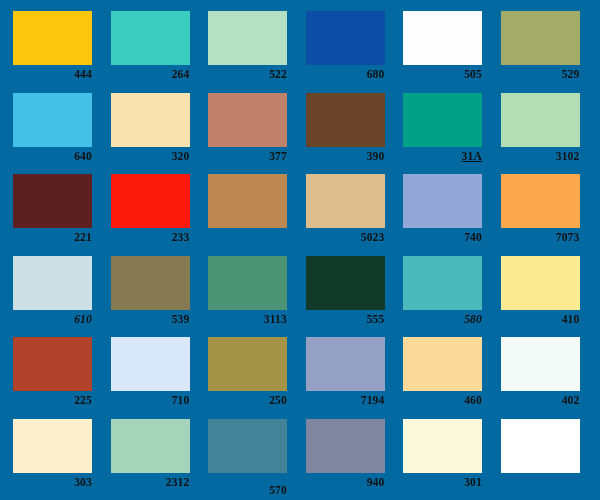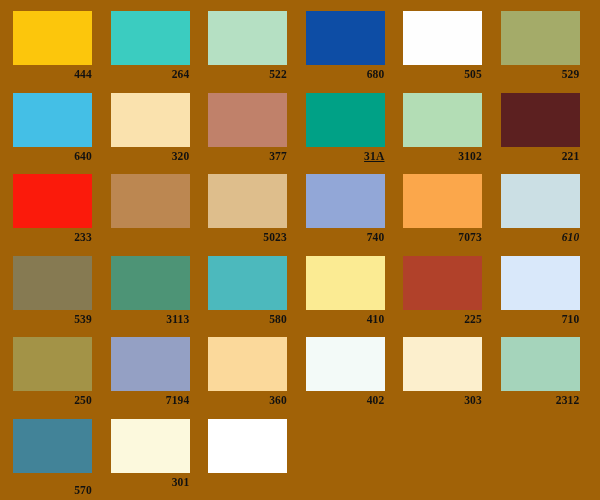--- a/index.html
+++ b/index.html
@@ -62,21 +62,21 @@
     font-size: 11.5px;
     line-height: 14px;
     letter-spacing: 0.2px;
     color: #111111;
     white-space: nowrap;
   }
 </style>
 </head>
 <body style="background: rgb(255, 255, 255);">
 
-<div id="swatch-chart" style="background: #a16207;">
+<div id="swatch-chart" style="background: #0369a1;">
   <div class="swatch-grid">
       <div class="swatch-cell">
         <div class="swatch-chip" style="background-color: rgb(252, 198, 12);"></div>
         <div class="swatch-label" style="color: rgb(17, 17, 17);">444</div>
       </div>
       <div class="swatch-cell">
         <div class="swatch-chip" style="background-color: rgb(59, 204, 192);"></div>
         <div class="swatch-label" style="color: rgb(17, 17, 17);">264</div>
       </div>
       <div class="swatch-cell">
@@ -101,20 +101,24 @@
       </div>
       <div class="swatch-cell">
         <div class="swatch-chip" style="background-color: rgb(250, 226, 174);"></div>
         <div class="swatch-label" style="color: rgb(17, 17, 17);">320</div>
       </div>
       <div class="swatch-cell">
         <div class="swatch-chip" style="background-color: rgb(192, 129, 106);"></div>
         <div class="swatch-label" style="color: rgb(17, 17, 17);">377</div>
       </div>
       <div class="swatch-cell">
+        <div class="swatch-chip" style="background-color: rgb(107, 67, 41);"></div>
+        <div class="swatch-label" style="color: rgb(17, 17, 17);">390</div>
+      </div>
+      <div class="swatch-cell">
         <div class="swatch-chip" style="background-color: rgb(0, 161, 134);"></div>
         <div class="swatch-label" style="color: rgb(17, 17, 17); text-decoration: underline;">31A</div>
       </div>
       <div class="swatch-cell">
         <div class="swatch-chip" style="background-color: rgb(179, 221, 181);"></div>
         <div class="swatch-label" style="color: rgb(17, 17, 17);">3102</div>
       </div>
       <div class="swatch-cell">
         <div class="swatch-chip" style="background-color: rgb(92, 32, 32);"></div>
         <div class="swatch-label" style="color: rgb(17, 17, 17);">221</div>
@@ -145,22 +149,26 @@
       </div>
       <div class="swatch-cell">
         <div class="swatch-chip" style="background-color: rgb(134, 122, 82);"></div>
         <div class="swatch-label" style="color: rgb(17, 17, 17);">539</div>
       </div>
       <div class="swatch-cell">
         <div class="swatch-chip" style="background-color: rgb(77, 148, 118);"></div>
         <div class="swatch-label" style="color: rgb(17, 17, 17);">3113</div>
       </div>
       <div class="swatch-cell">
+        <div class="swatch-chip" style="background-color: rgb(17, 58, 43);"></div>
+        <div class="swatch-label" style="color: rgb(17, 17, 17);">555</div>
+      </div>
+      <div class="swatch-cell">
         <div class="swatch-chip" style="background-color: rgb(76, 185, 189);"></div>
-        <div class="swatch-label" style="color: rgb(17, 17, 17);">580</div>
+        <div class="swatch-label" style="color: rgb(17, 17, 17); font-style: italic;">580</div>
       </div>
       <div class="swatch-cell">
         <div class="swatch-chip" style="background-color: rgb(251, 235, 147);"></div>
         <div class="swatch-label" style="color: rgb(17, 17, 17);">410</div>
       </div>
       <div class="swatch-cell">
         <div class="swatch-chip" style="background-color: rgb(177, 65, 42);"></div>
         <div class="swatch-label" style="color: rgb(17, 17, 17);">225</div>
       </div>
       <div class="swatch-cell">
@@ -170,39 +178,43 @@
       <div class="swatch-cell">
         <div class="swatch-chip" style="background-color: rgb(163, 147, 71);"></div>
         <div class="swatch-label" style="color: rgb(17, 17, 17);">250</div>
       </div>
       <div class="swatch-cell">
         <div class="swatch-chip" style="background-color: rgb(148, 160, 196);"></div>
         <div class="swatch-label" style="color: rgb(17, 17, 17);">7194</div>
       </div>
       <div class="swatch-cell">
         <div class="swatch-chip" style="background-color: rgb(251, 217, 155);"></div>
-        <div class="swatch-label" style="color: rgb(17, 17, 17);">360</div>
+        <div class="swatch-label" style="color: rgb(17, 17, 17);">460</div>
       </div>
       <div class="swatch-cell">
         <div class="swatch-chip" style="background-color: rgb(243, 250, 248);"></div>
         <div class="swatch-label" style="color: rgb(17, 17, 17);">402</div>
       </div>
       <div class="swatch-cell">
         <div class="swatch-chip" style="background-color: rgb(252, 239, 205);"></div>
         <div class="swatch-label" style="color: rgb(17, 17, 17);">303</div>
       </div>
       <div class="swatch-cell">
         <div class="swatch-chip" style="background-color: rgb(165, 212, 187);"></div>
         <div class="swatch-label" style="color: rgb(17, 17, 17);">2312</div>
       </div>
       <div class="swatch-cell">
         <div class="swatch-chip" style="background-color: rgb(66, 131, 152);"></div>
         <div class="swatch-label" style="color: rgb(17, 17, 17); margin-top: 8px;">570</div>
       </div>
       <div class="swatch-cell">
+        <div class="swatch-chip" style="background-color: rgb(129, 134, 160);"></div>
+        <div class="swatch-label" style="color: rgb(17, 17, 17);">940</div>
+      </div>
+      <div class="swatch-cell">
         <div class="swatch-chip" style="background-color: rgb(252, 249, 221);"></div>
         <div class="swatch-label" style="color: rgb(17, 17, 17); text-align: right;">301</div>
       </div>
       <div class="swatch-cell is-blank is-empty">
         <div class="swatch-chip" style="background-color: rgb(255, 255, 255);"></div>
       </div>
     </div>
 </div>
 
 </body></html>

